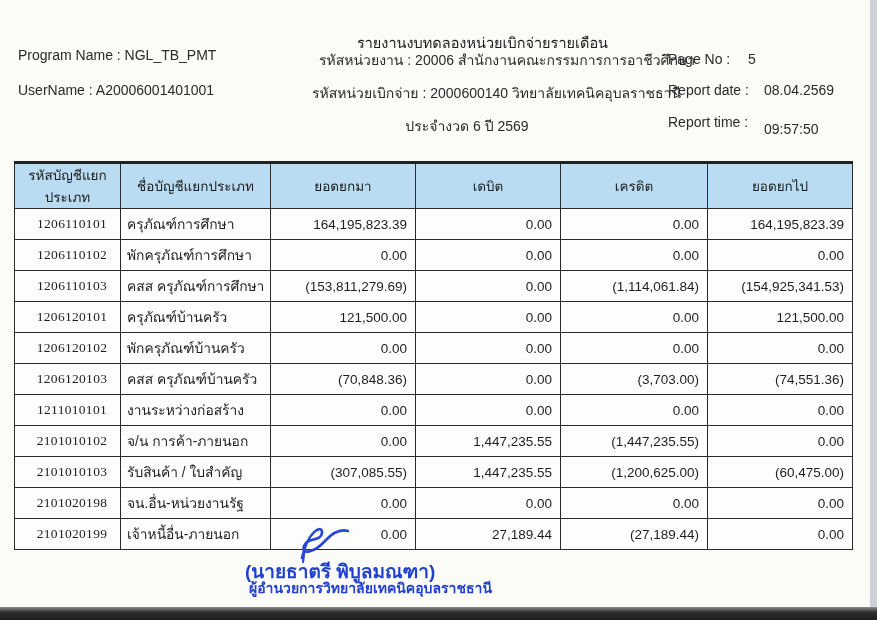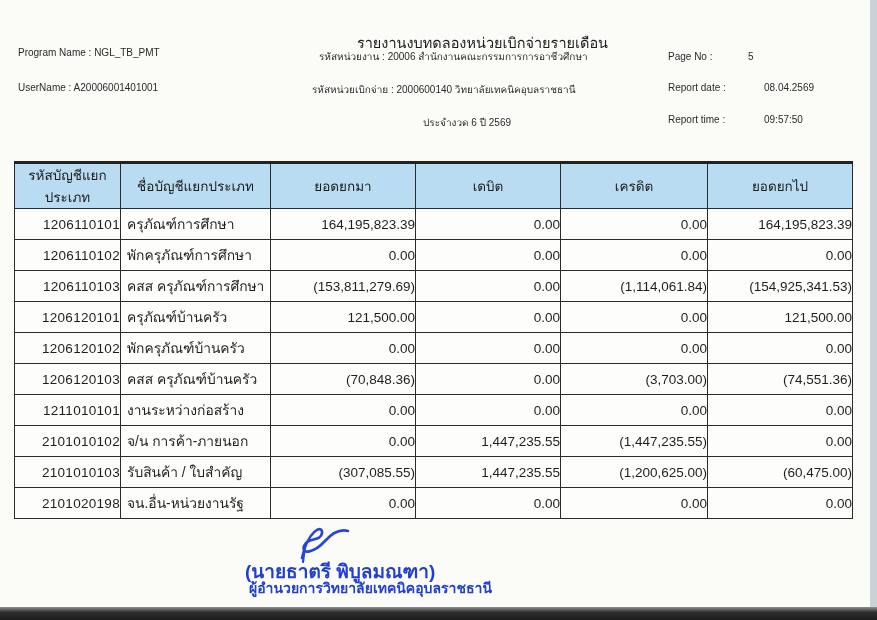--- a/index.html
+++ b/index.html
@@ -5,21 +5,21 @@
   * { margin: 0; padding: 0; box-sizing: border-box; }
   html, body { width: 877px; height: 620px; }
   body {
     font-family: "Liberation Sans", "DejaVu Sans", sans-serif;
     background: #fbfbf8;
     position: relative;
     overflow: hidden;
     color: #1e1e1e;
   }
   .abs { position: absolute; white-space: nowrap; }
-  .meta { font-size: 10px; color: #2a2a2a; }
+  .meta { font-size: 14px; color: #2a2a2a; }
   .title { font-size: 14.5px; color: #1c1c1c; text-align: center; }
   .center-line { text-align: center; }
 
   
   table.trial {
     position: absolute;
     left: 14px; top: 161px;
     width: 838px;
     border-collapse: collapse;
     table-layout: fixed;
@@ -31,23 +31,23 @@
   }
   table.trial thead th {
     background: #b9dcf2;
     height: 40px;
     font-weight: normal;
     font-size: 13.5px;
     color: #1b1b1b;
     border-top: 3px solid #222;
   }
   table.trial tbody td { height: 31px; background: #fdfdfb; }
-  td.c-code { text-align: right; padding-left: 9px; letter-spacing: 0.3px; }
+  td.c-code { text-align: center; padding-left: 9px; letter-spacing: 0.3px; font-family: Liberation Serif, serif; }
   td.c-name { text-align: left; padding-left: 6px; font-size: 13.8px; }
-  td.c-num  { text-align: right; }
+  td.c-num  { text-align: right; padding-right: 8px; }
 
   
   .stamp-text {
     position: absolute;
     color: #2140cf;
     font-weight: bold;
     text-align: center;
     white-space: nowrap;
   }
   .sig-svg { position: absolute; left: 288px; top: 522px; }
@@ -82,21 +82,21 @@
 
   <div class="abs meta" style="left:319px; top:49px;">รหัสหน่วยงาน : 20006 สำนักงานคณะกรรมการการอาชีวศึกษา</div>
   <div class="abs meta" style="left:312px; top:82px;text-align:center;">รหัสหน่วยเบิกจ่าย : 2000600140 วิทยาลัยเทคนิคอุบลราชธานี</div>
   <div class="abs meta center-line" style="left:312px; top:115px; width:310px;">ประจำงวด 6 ปี 2569</div>
 
   <div class="abs meta" style="left:668px; top:51px;">Page No :</div>
   <div class="abs meta" style="left:748px; top:51px;">5</div>
   <div class="abs meta" style="left:668px; top:82px;">Report date :</div>
   <div class="abs meta" style="left:764px; top:82px;">08.04.2569</div>
   <div class="abs meta" style="left:668px; top:114px;">Report time :</div>
-  <div class="abs meta" style="left:764px; top:114px;">09:57:50</div>
+  <div class="abs meta" style="left:764px; top:121px;">09:57:50</div>
 
   <table class="trial">
     <colgroup>
       <col style="width:106px">
       <col style="width:150px">
       <col style="width:145px">
       <col style="width:145px">
       <col style="width:147px">
       <col style="width:145px">
     </colgroup>
@@ -184,20 +184,28 @@
       <td class="c-num">(60,475.00)</td>
     </tr>
         <tr>
       <td class="c-code">2101020198</td>
       <td class="c-name">จน.อื่น-หน่วยงานรัฐ</td>
       <td class="c-num">0.00</td>
       <td class="c-num">0.00</td>
       <td class="c-num">0.00</td>
       <td class="c-num">0.00</td>
     </tr>
+        <tr>
+      <td class="c-code">2101020199</td>
+      <td class="c-name">เจ้าหนี้อื่น-ภายนอก</td>
+      <td class="c-num">0.00</td>
+      <td class="c-num">27,189.44</td>
+      <td class="c-num">(27,189.44)</td>
+      <td class="c-num">0.00</td>
+    </tr>
       </tbody>
   </table>
 
   <svg class="sig-svg" width="66" height="42" viewBox="0 0 66 42">
     <path d="M14 36 C 20 8, 35 2, 34 11 C 33 20, 19 15, 16 24 C 13 33, 26 31, 37 19 C 45 10, 53 7, 60 9" fill="none" stroke="#2746d8" stroke-width="2.6" stroke-linecap="round"></path>
     <path d="M17 24 L 15 40" fill="none" stroke="#2746d8" stroke-width="2.2" stroke-linecap="round"></path>
   </svg>
   <div class="stamp-text" style="left:245px; top:556px; width:150px; font-size:19px;">(นายธาตรี  พิบูลมณฑา)</div>
   <div class="stamp-text" style="left:222px; top:577px; width:222px; font-size:14px;margin-left:27px;">ผู้อำนวยการวิทยาลัยเทคนิคอุบลราชธานี</div>
 

